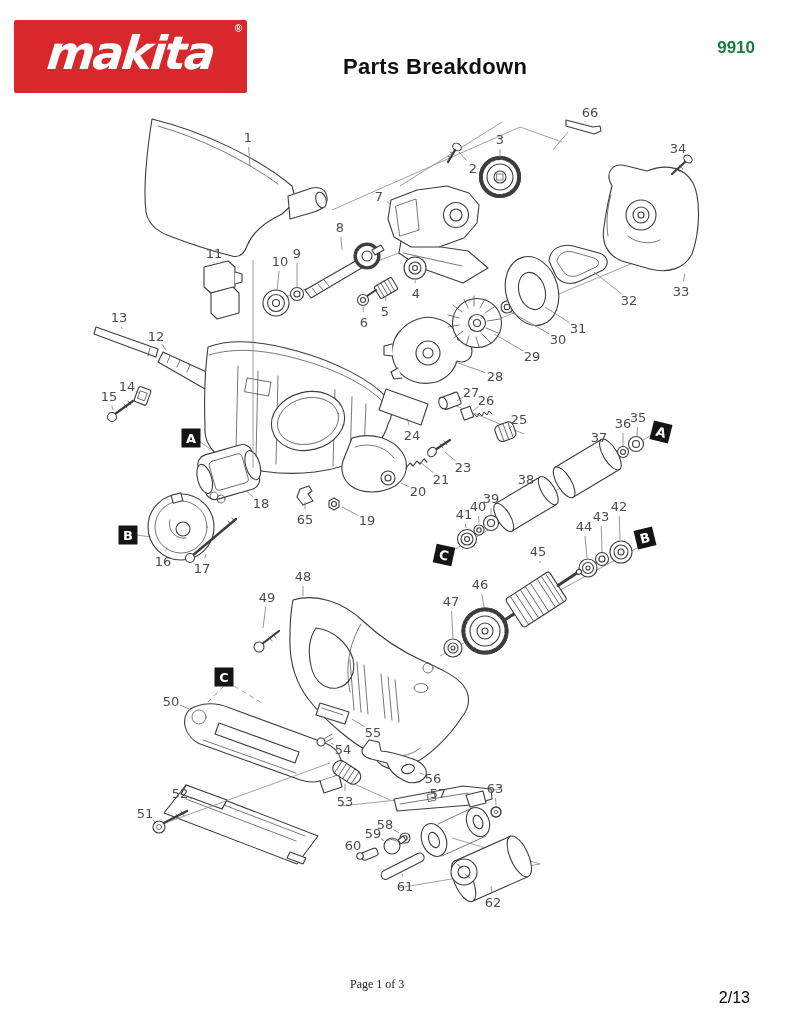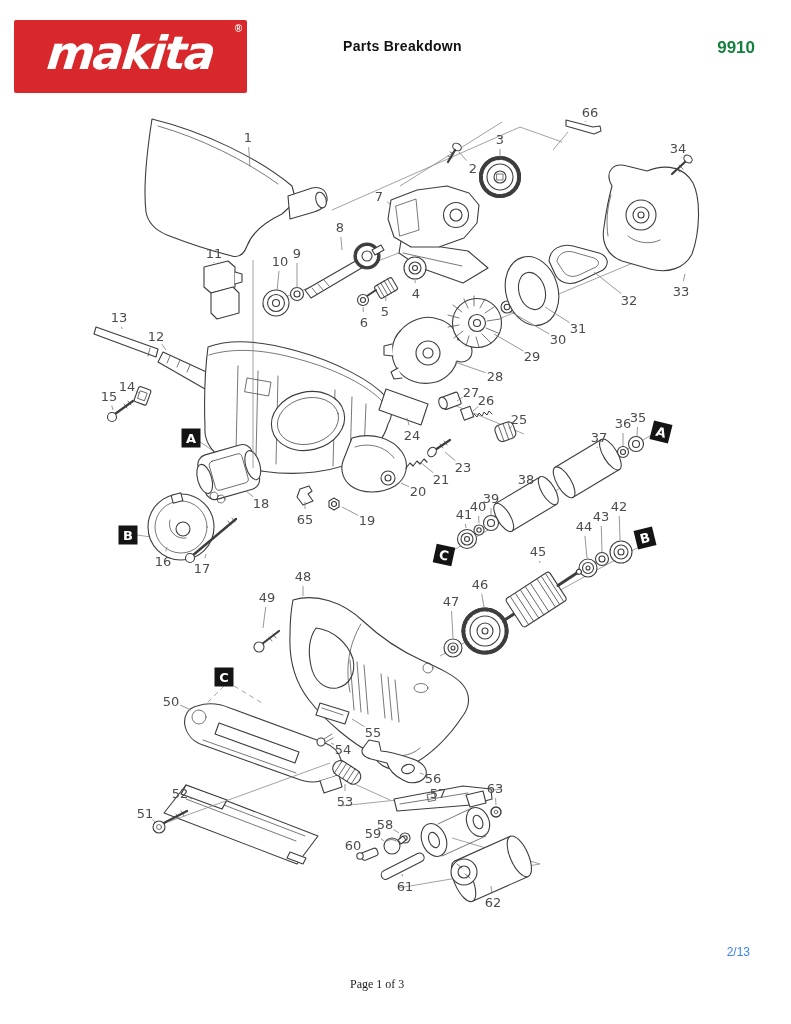--- a/index.html
+++ b/index.html
@@ -2,24 +2,24 @@
 <html><head>
 <meta charset="utf-8">
 <style>
   html,body { margin:0; padding:0; background:#ffffff; }
   body { width:791px; height:1024px; position:relative; font-family:"Liberation Sans",sans-serif; overflow:hidden; }
   .logo { position:absolute; left:14px; top:20px; width:233px; height:73px; }
   .logo-box { position:absolute; inset:0; border-radius:2px; }
   .logo-text { position:absolute; left:0; right:0; top:6px; text-align:center; font-family:"DejaVu Sans",sans-serif;
                font-weight:bold; font-style:italic; font-size:46px; letter-spacing:-2px; transform:skewX(-6deg); }
   .logo-reg { position:absolute; right:5px; top:3px; font-size:10px; font-weight:bold; }
-  .doc-title { position:absolute; top:38px; left:343px; font-size:14px; font-weight:bold; color:#111; letter-spacing:.3px; }
+  .doc-title { position:absolute; top:54px; left:343px; font-size:22px; font-weight:bold; color:#111; letter-spacing:.3px; }
   .doc-model { position:absolute; top:38px; right:36px; font-size:17px; font-weight:bold; color:#15803d; }
   .footer-page { position:absolute; top:977px; left:350px; font-size:12px; color:#222;font-family:Liberation Serif, serif; }
-  .footer-sheet { position:absolute; top:945px; right:41px; font-size:12px; color:#3b82f6; }
+  .footer-sheet { position:absolute; top:989px; right:41px; font-size:16px; color:#000000; }
   svg.diagram { position:absolute; left:0; top:0; }
   .ln { stroke:#8a8a8a; stroke-width:0.8; fill:none; }
   .dash { stroke-dasharray:5 4; }
   .art { stroke:#3d3d3d; stroke-width:1.1; fill:#ffffff; stroke-linejoin:round; stroke-linecap:round; }
   .nf { fill:none; }
   .thin { stroke-width:0.7; }
   .plabel { font:13px "DejaVu Sans",sans-serif; text-anchor:middle; }
   .mk { font:bold 13px "DejaVu Sans",sans-serif; text-anchor:middle; }
 </style>
 </head>

